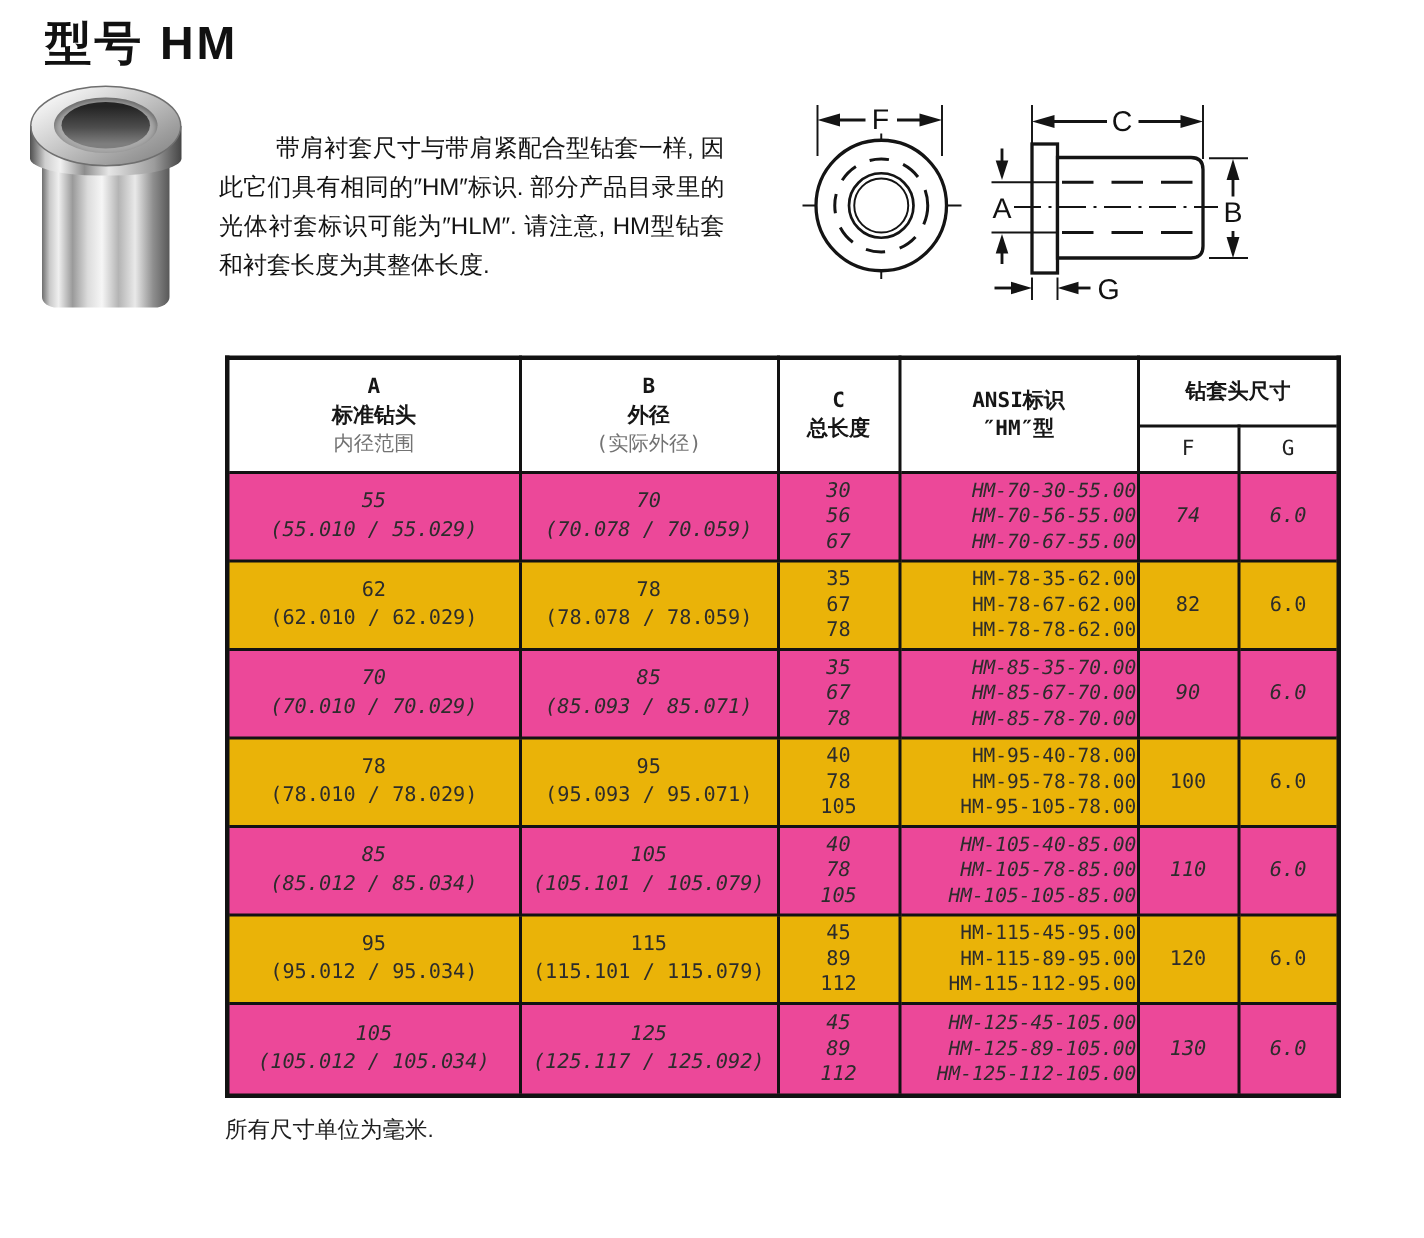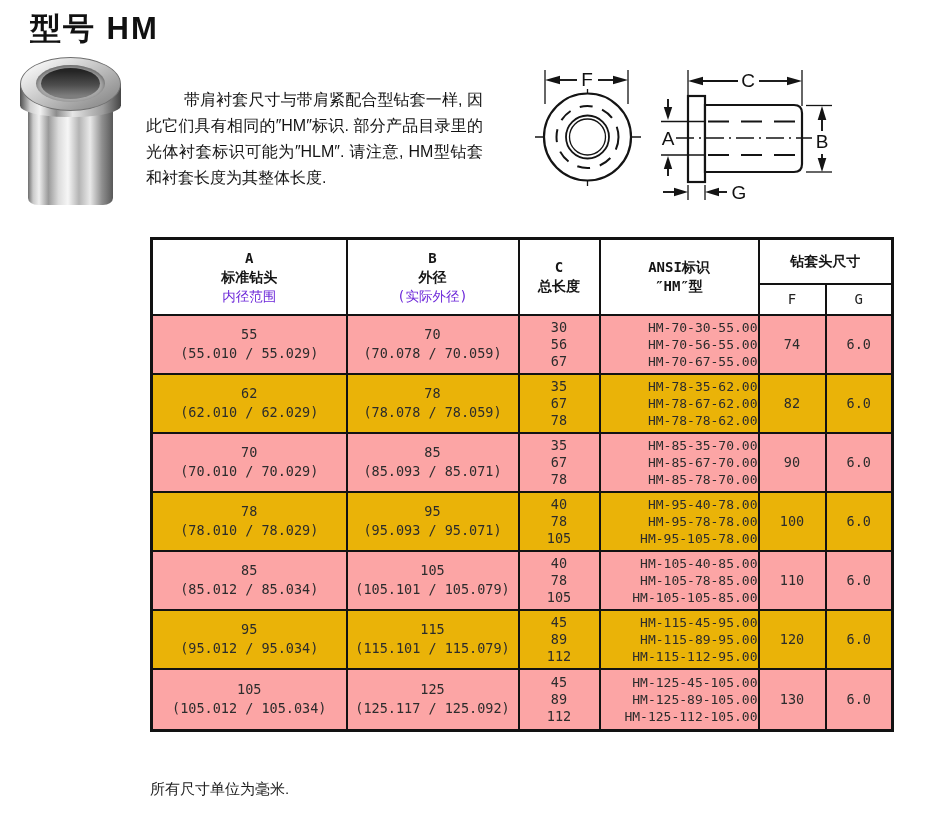--- a/index.html
+++ b/index.html
@@ -59,32 +59,32 @@
     position:absolute; left:150px; top:237px; width:741px;
     border-collapse:collapse; table-layout:fixed;
     font-family:"DejaVu Sans Mono", monospace; color:#2c2c2c;
   }
   .spec-table th, .spec-table td { border:2px solid #121212; vertical-align:middle; text-align:center; }
   .spec-table { border:3px solid #121212; }
   .spec-table thead tr.h1 { height:45px; }
   .spec-table thead tr.h2 { height:31px; }
   .spec-table tbody tr { height:59px; background:#eab308; }
   .spec-table tbody tr:last-child { height:62px; }
-  .spec-table tbody tr.alt { background:#fca5a5; }
+  .spec-table tbody tr.alt { background:#ec4899;font-style:italic; }
   .h-main { font-weight:bold; font-size:14px; line-height:19px; color:#161616; white-space:pre-line; }
-  .h-sub  { font-weight:normal; font-size:13.5px; line-height:18px; color:#6d28d9; white-space:pre-line; }
+  .h-sub  { font-weight:normal; font-size:13.5px; line-height:18px; color:#737373; white-space:pre-line; }
   .h-fg   { font-weight:normal; font-size:14px; color:#222; }
   .cell-two  { font-size:13.5px; line-height:19px; white-space:pre-line; }
   .cell-list { font-size:13.5px; line-height:17px; white-space:pre-line; }
   .cell-ansi { font-size:13px; line-height:17px; white-space:pre-line; text-align:right; padding-left:12px; }
   td.left { text-align:left; }
   .cell-one  { font-size:13.5px; }
   
   .note-units {
-    position:absolute; left:150px; top:744px; font-size:15px; color:#1d1d1d;margin-top:36px;
+    position:absolute; left:150px; top:744px; font-size:15px; color:#1d1d1d;
   }
   .note-acme {
     position:absolute; left:150px; top:777px; font-size:16.5px; font-weight:bold; color:#0e0e0e;
   }
 </style>
 </head>
 <body>
 
 <div class="page">
 

